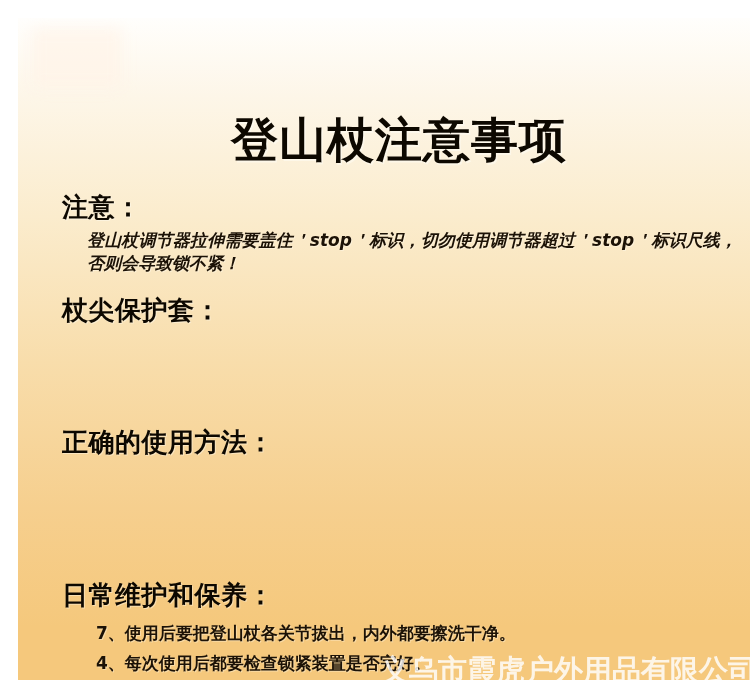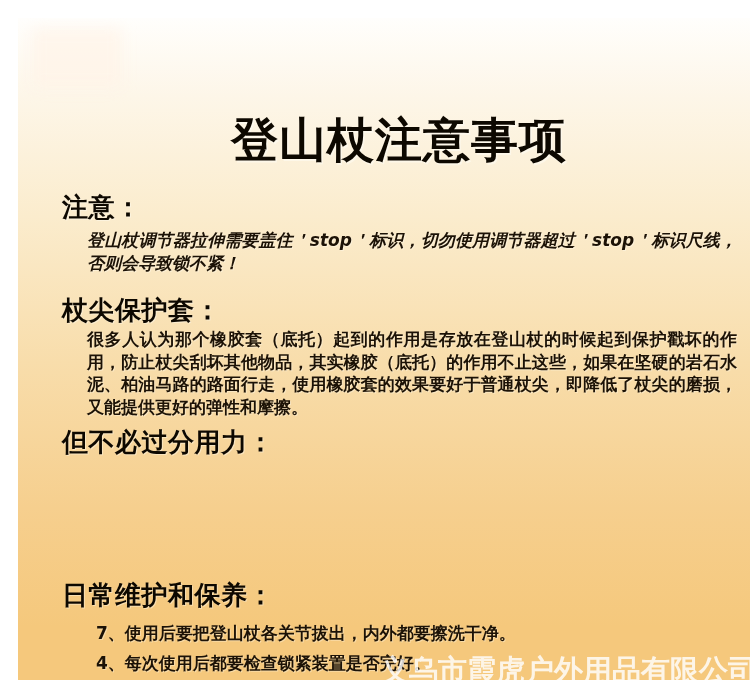--- a/index.html
+++ b/index.html
@@ -103,23 +103,22 @@
 <div class="flyer">
 
   <div class="erase-patch"></div>
 
   <h1 class="page-title">登山杖注意事项</h1>
 
   <h2 class="sec-heading heading-notice">注意：</h2>
   <p class="sec-body body-notice">登山杖调节器拉伸需要盖住＇stop＇标识，切勿使用调节器超过＇stop＇标识尺线，否则会导致锁不紧！</p>
 
   <h2 class="sec-heading heading-tipcover">杖尖保护套：</h2>
-  <p class="sec-body body-tipcover">很多人认为那个橡胶套（底托）起到的作用是存放在登山杖的时候起到保护戳坏的作用，防止杖尖刮坏其他物品，其实橡胶（底托）的作用不止这些，如果在坚硬的岩石水泥、柏油马路的路面行走，使用橡胶套的效果要好于普通杖尖，即降低了杖尖的磨损，又能提供更好的弹性和摩擦。</p>
 
-  <h2 class="sec-heading heading-usage">但不必过分用力：</h2>
+  <h2 class="sec-heading heading-usage">正确的使用方法：</h2>
 
   <h2 class="sec-heading heading-maintenance">日常维护和保养：</h2>
   <ul class="sec-list list-maintenance">
     <li>7、使用后要把登山杖各关节拔出，内外都要擦洗干净。</li>
     <li>4、每次使用后都要检查锁紧装置是否完好。</li>
   </ul>
 
   <div class="watermark">义乌市霞虎户外用品有限公司</div>
 
 </div>

